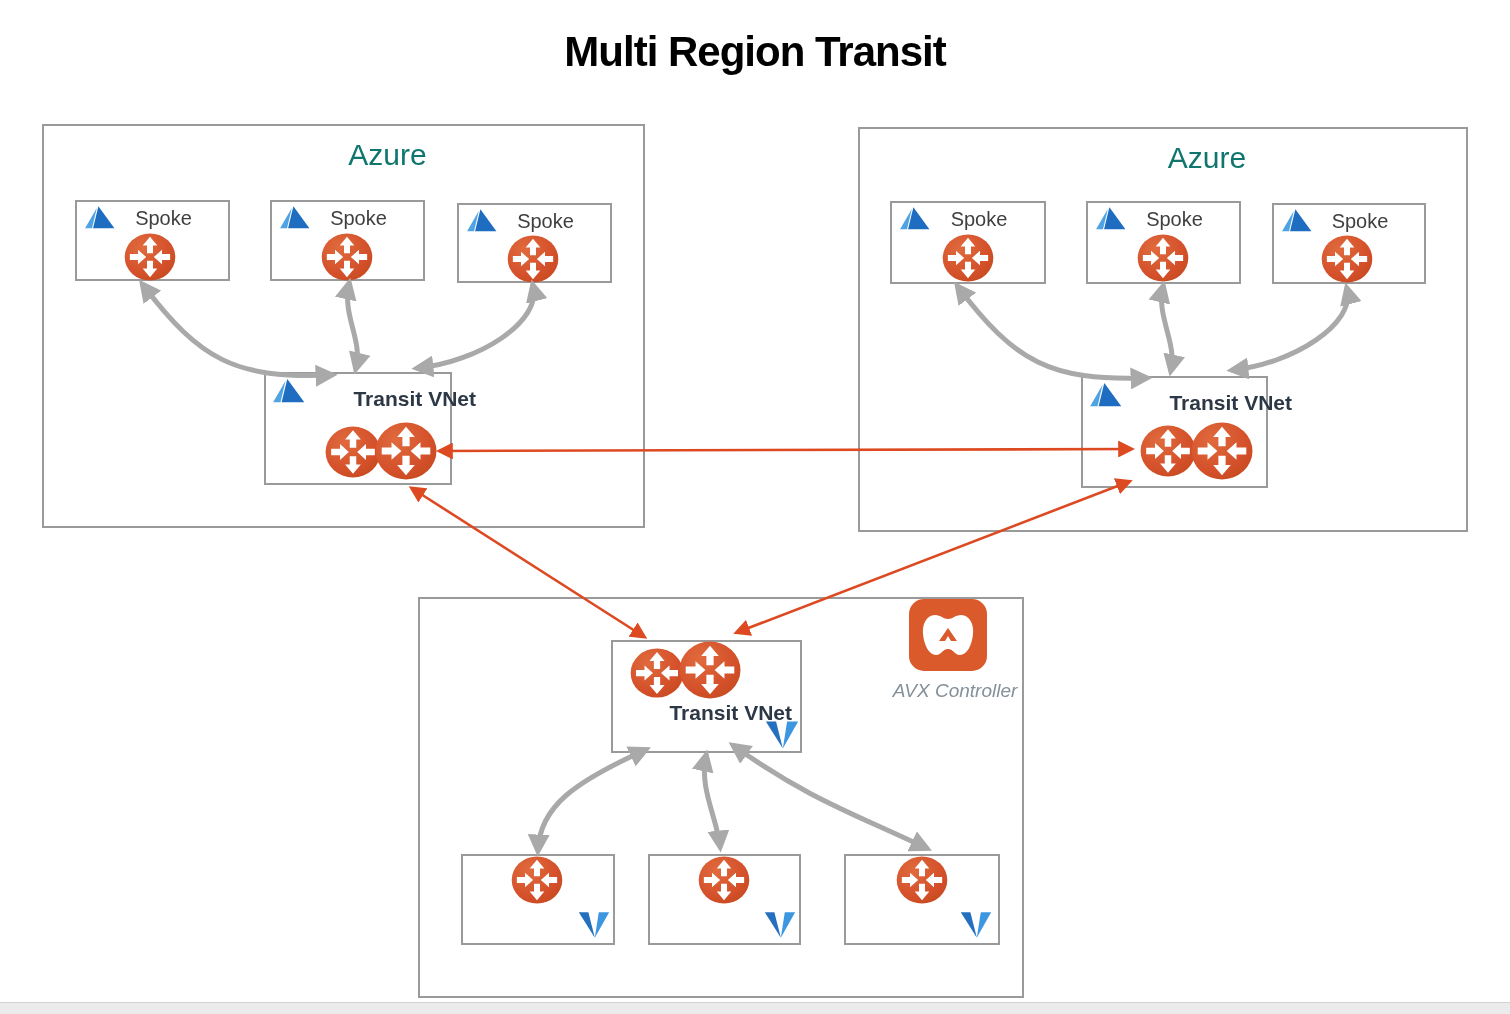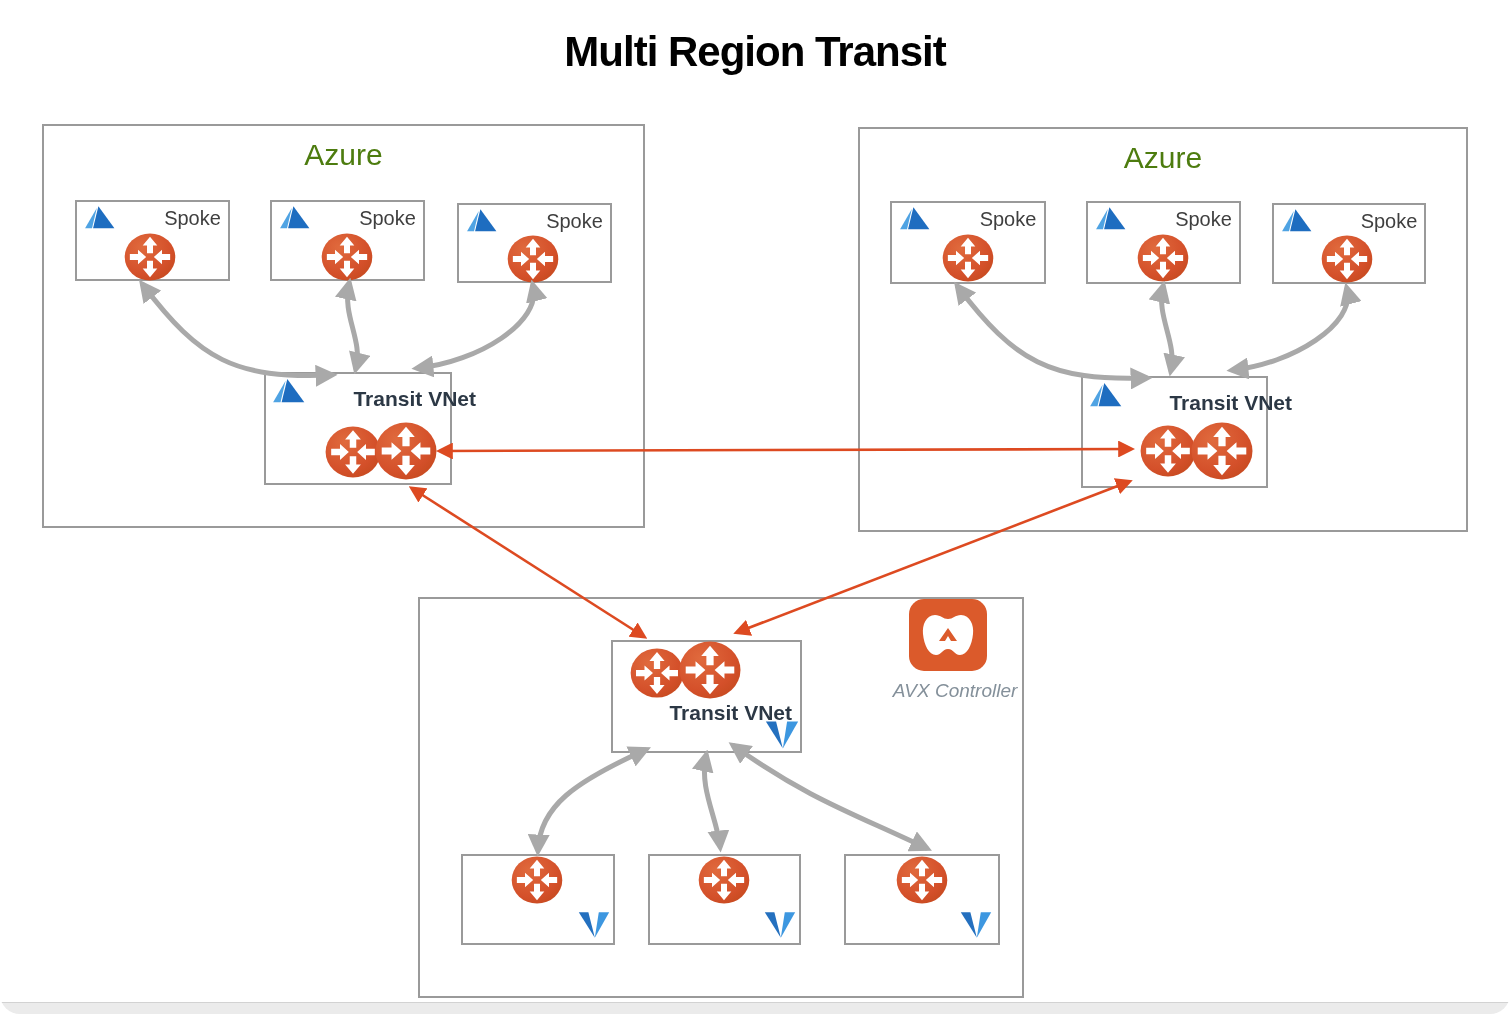--- a/index.html
+++ b/index.html
@@ -1,27 +1,26 @@
 <!DOCTYPE html>
 <html><head>
 <meta charset="utf-8">
 <style>
   html,body{margin:0;padding:0;background:#ffffff;}
   .stage{
     position:relative;width:1510px;height:1014px;background:#ffffff;overflow:hidden;
     font-family:"Liberation Sans","DejaVu Sans",sans-serif;
-    border-radius:20px;
   }
   .title{
     position:absolute;left:0;top:28px;width:1510px;text-align:center;
     font-size:42px;font-weight:700;color:#000;letter-spacing:-1px;
   }
   .box{position:absolute;background:#ffffff;border:2px solid #9a9a9a;box-sizing:border-box;z-index:1;}
-  .region-label{position:absolute;text-align:center;font-size:30px;color:#4d7c0f;z-index:2;}
-  .spoke-label{position:absolute;text-align:center;font-size:20px;color:#3f3f3f;z-index:2;margin-left:29px;}
+  .region-label{position:absolute;text-align:center;font-size:30px;color:#0f766e;z-index:2;padding-left:44px;}
+  .spoke-label{position:absolute;text-align:center;font-size:20px;color:#3f3f3f;z-index:2;}
   .transit-label{position:absolute;text-align:right;font-size:21px;font-weight:700;color:#2c3845;z-index:2;margin-left:24px;}
   .controller-label{position:absolute;text-align:center;font-size:19px;color:#84909a;z-index:2;font-style:italic;}
   .icon{position:absolute;z-index:2;}
   .router{position:absolute;z-index:3;}
   .overlay{position:absolute;left:0;top:0;z-index:5;pointer-events:none;}
   .bottom-strip{position:absolute;left:0;top:1002px;width:1510px;height:12px;background:#ebebeb;border-top:1px solid #d2d2d2;z-index:0;}
 </style>
 </head>
 <body>
 

